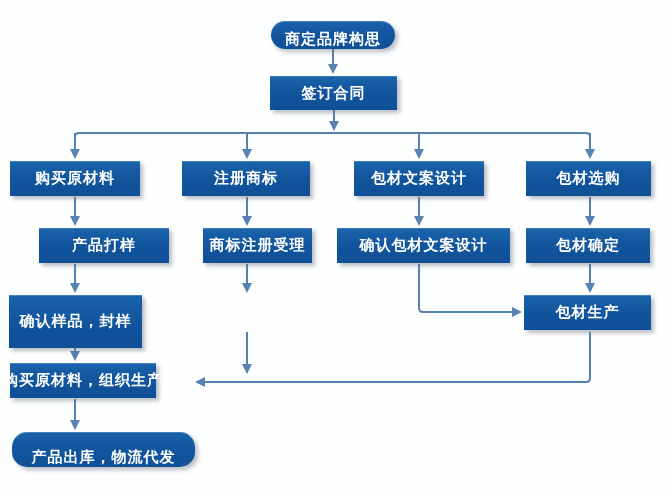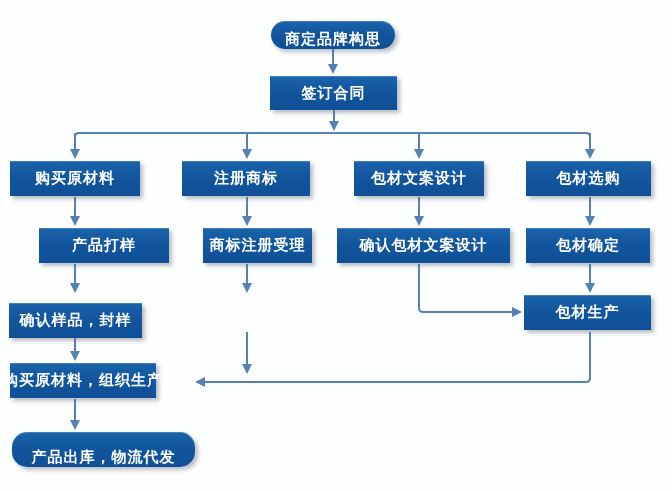--- a/index.html
+++ b/index.html
@@ -86,21 +86,21 @@
   <div class="node" style="left:182px;top:228px;width:109px;height:35px;margin-left:21px;">
     <span>商标注册受理</span>
   </div>
   <div class="node" style="left:337px;top:228px;width:173px;height:35px;">
     <span>确认包材文案设计</span>
   </div>
   <div class="node" style="left:526px;top:228px;width:124px;height:35px;">
     <span>包材确定</span>
   </div>
 
-  <div class="node" style="left:9px;top:295px;width:133px;height:35px;margin-top:8px;">
+  <div class="node" style="left:9px;top:295px;width:133px;height:53px;">
     <span>确认样品，封样</span>
   </div>
   <div class="node" style="left:524px;top:295px;width:127px;height:35px;">
     <span>包材生产</span>
   </div>
 
   <div class="node" style="left:10px;top:363px;width:146px;height:35px;">
     <span>购买原材料，组织生产</span>
   </div>
 

